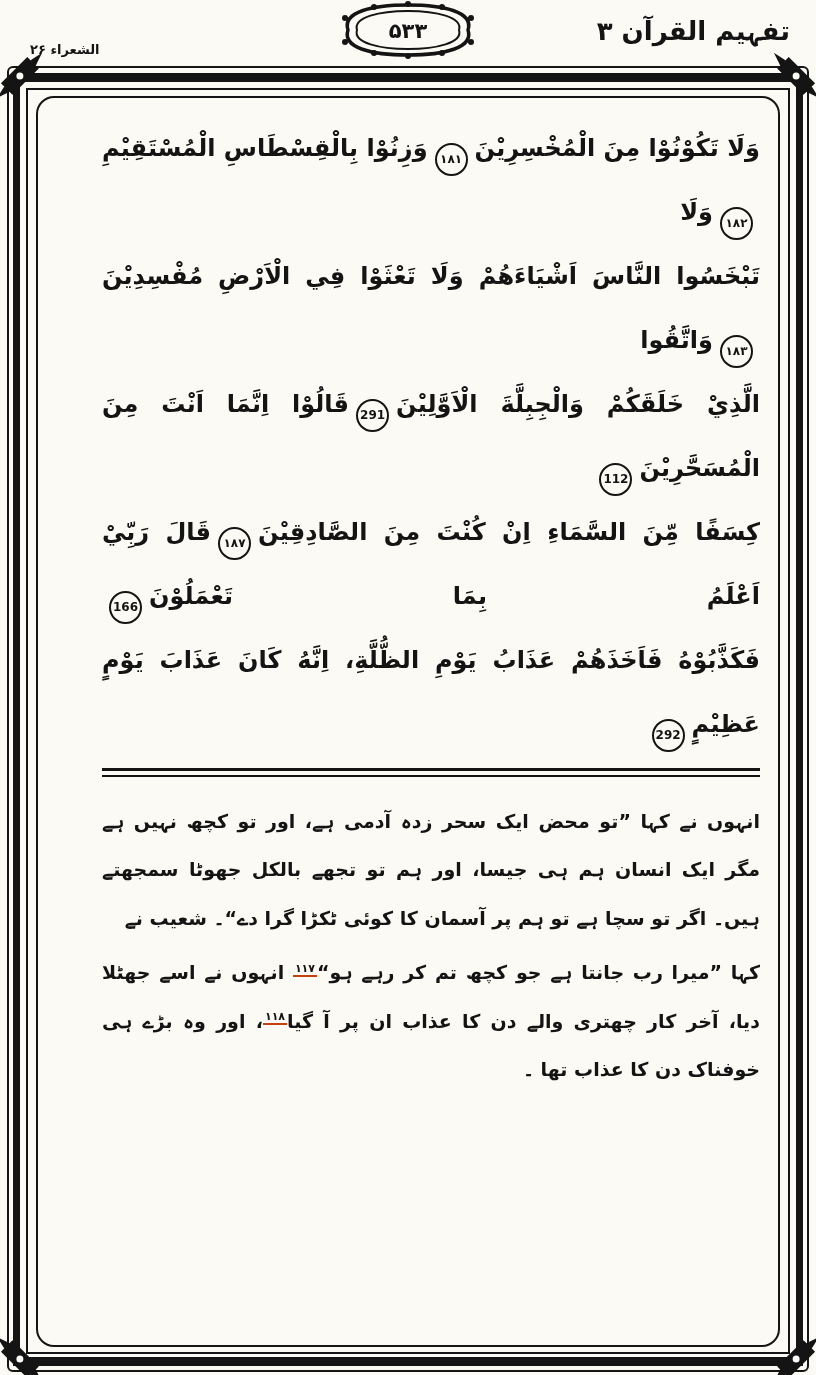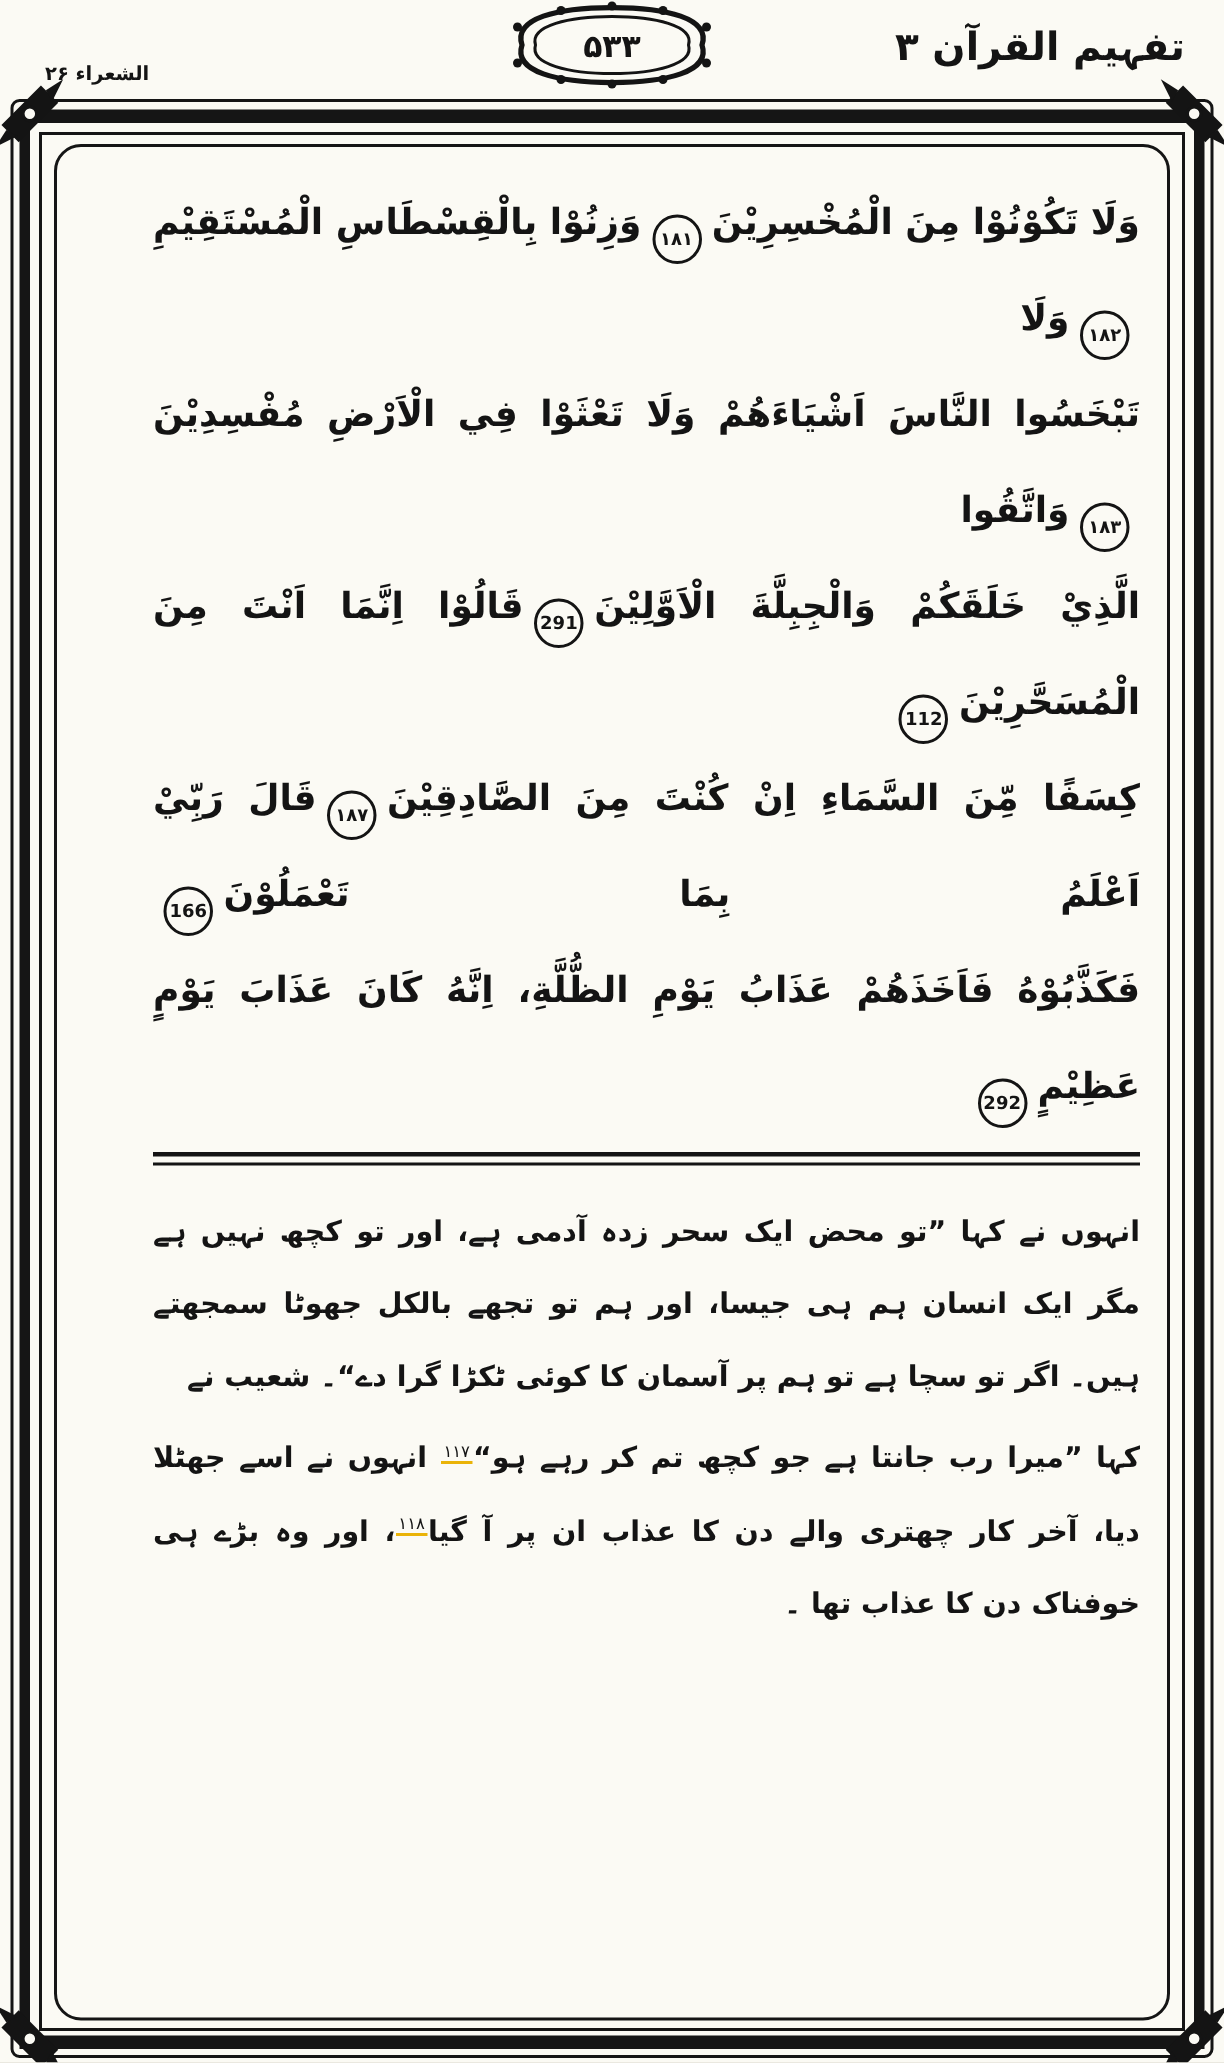--- a/index.html
+++ b/index.html
@@ -28,21 +28,21 @@
   .quran{padding-top:6px;font-size:24px;font-weight:bold;}
   .qline{text-align:justify;text-align-last:justify;line-height:64px;letter-spacing:.5px;}
   .ayah-num{display:inline-flex;align-items:center;justify-content:center;width:29px;height:29px;
             border:2px solid #141414;border-radius:50%;font-size:12px;font-weight:bold;
             vertical-align:-7px;margin:0 7px;line-height:1;letter-spacing:0;}
 
   .divider{margin-top:12px;height:4px;border-top:3px solid #141414;border-bottom:2px solid #141414;}
 
   .translation{margin-top:20px;font-size:19px;font-weight:bold;text-align:justify;}
   .trans-p{margin:0 0 6px;line-height:2.55;}
-  .fn-mark{font-size:11px;vertical-align:super;font-weight:normal;padding:0 2px;border-bottom:2px solid #eab308;}
+  .fn-mark{font-size:11px;vertical-align:super;font-weight:bold;padding:0 2px;border-bottom:2px solid #c2410c;}
 
   svg .ink{fill:#141414;}
   svg .paper{fill:#fbfaf4;}
 </style>
 </head>
 <body>
 
 <div class="page">
 
   <div class="hdr-right">تفہیم القرآن ۳</div>

